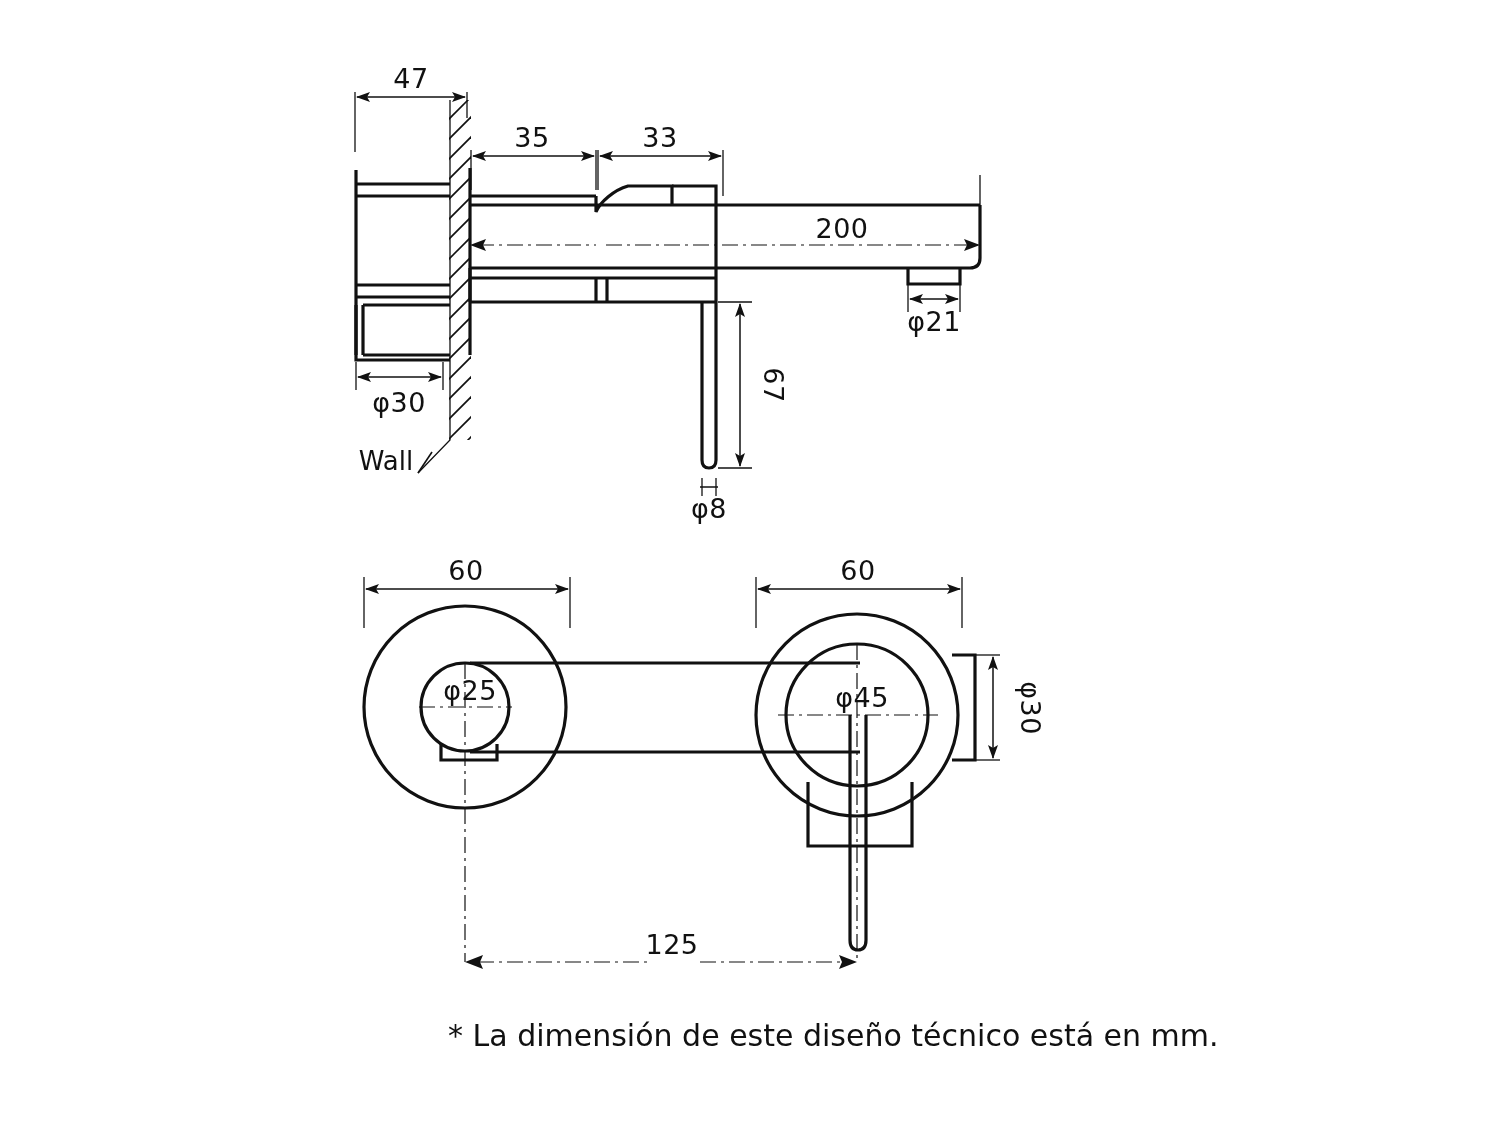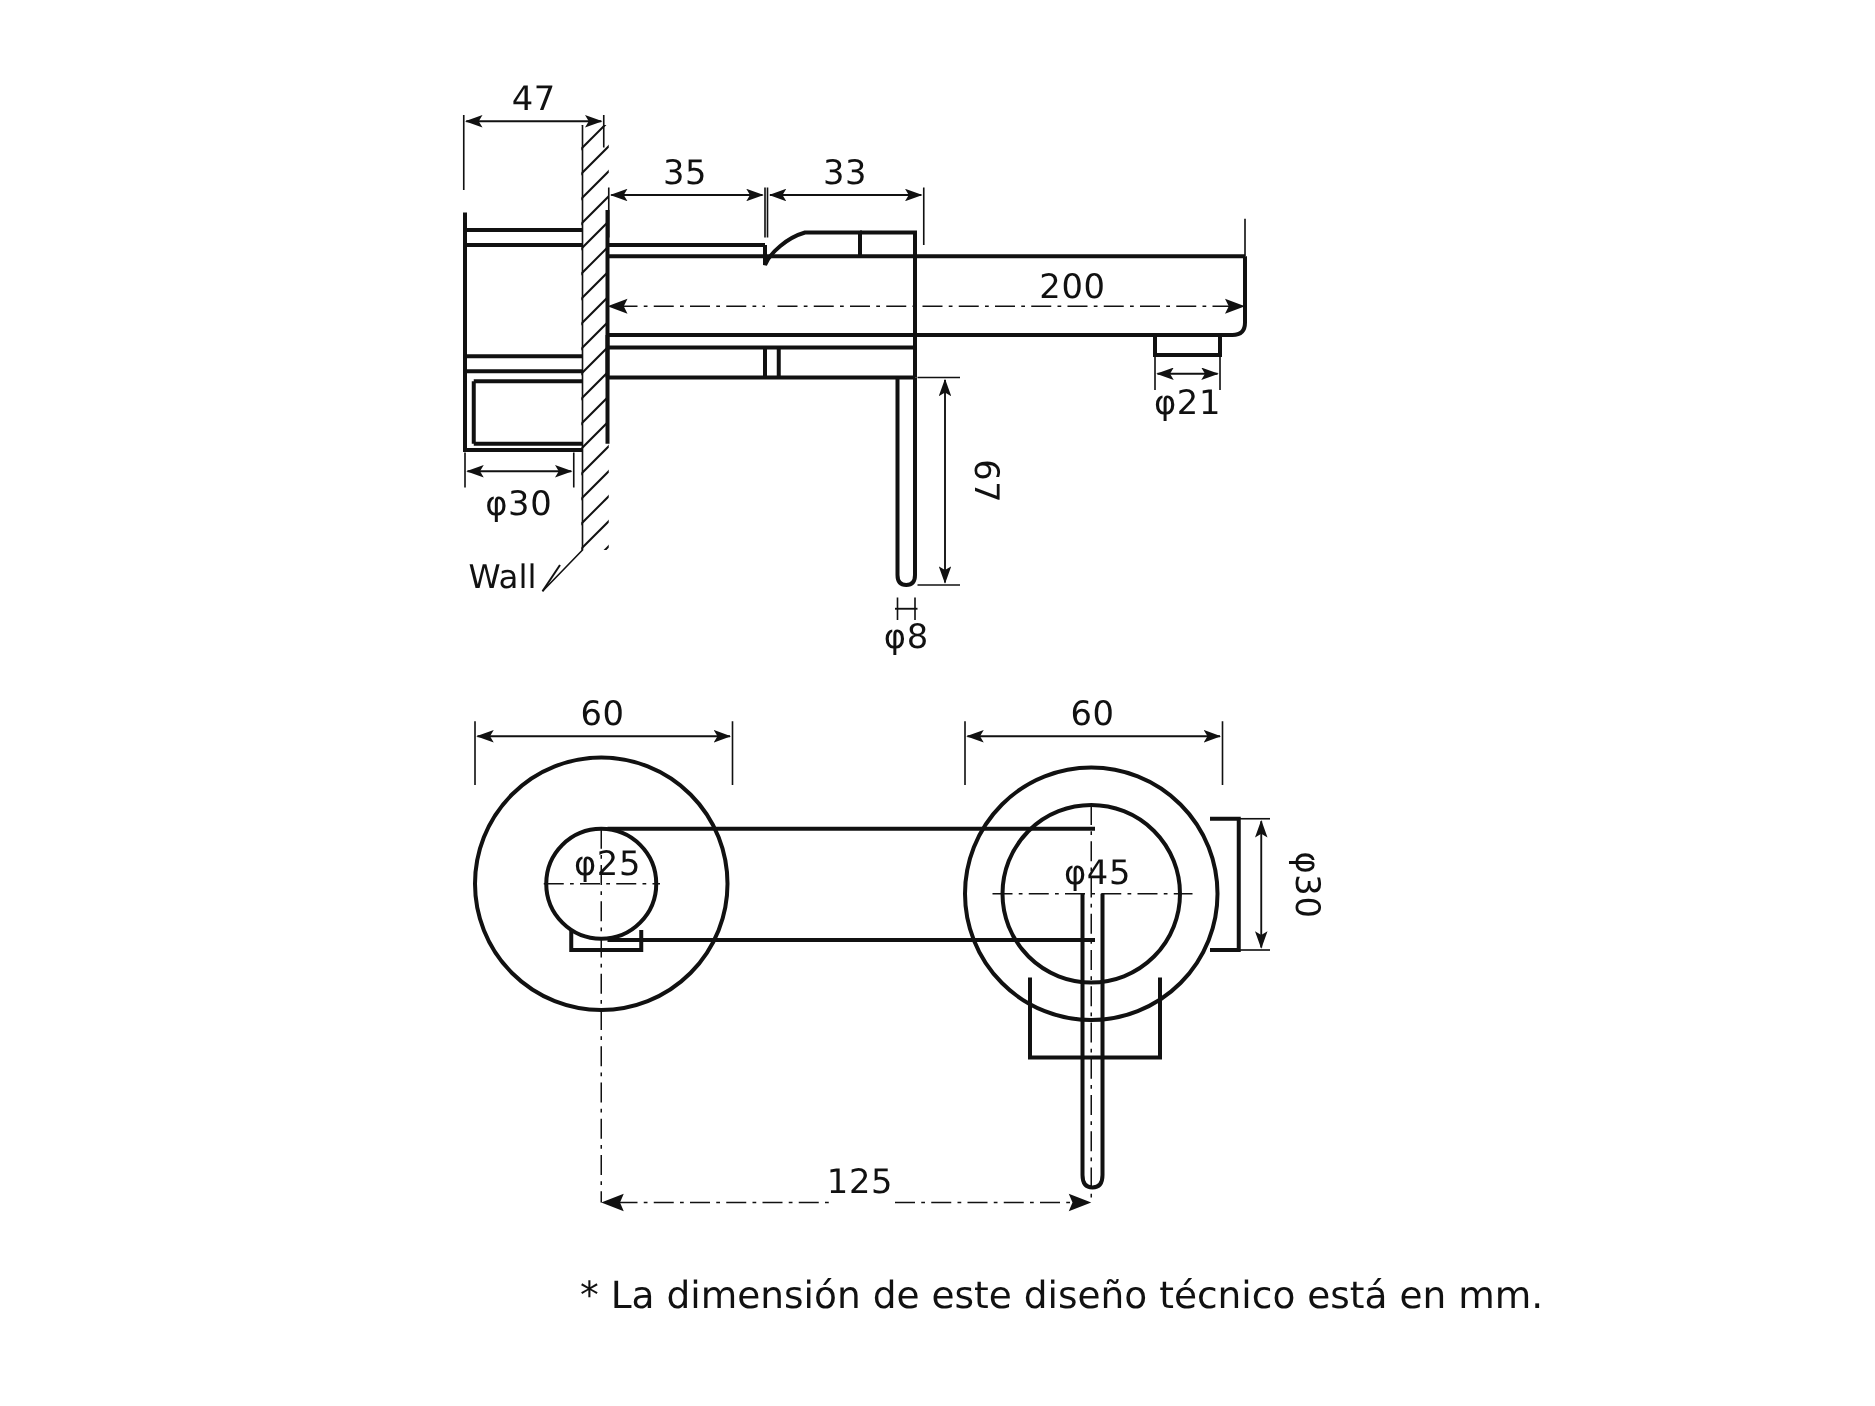--- a/index.html
+++ b/index.html
@@ -9,21 +9,21 @@
   }
   body {
     width: 1500px;
     height: 1125px;
     font-family: "DejaVu Sans", "Liberation Sans", sans-serif;
     position: relative;
     overflow: hidden;
   }
   #stage {
     position: absolute;
-    left: 16px;
+    left: 0;
     top: 0;
     width: 1192px;
     height: 1125px;
     padding-left: 44px;
   }
   svg.drawing {
     position: absolute;
     left: 0;
     top: 0;
     width: 1500px;

